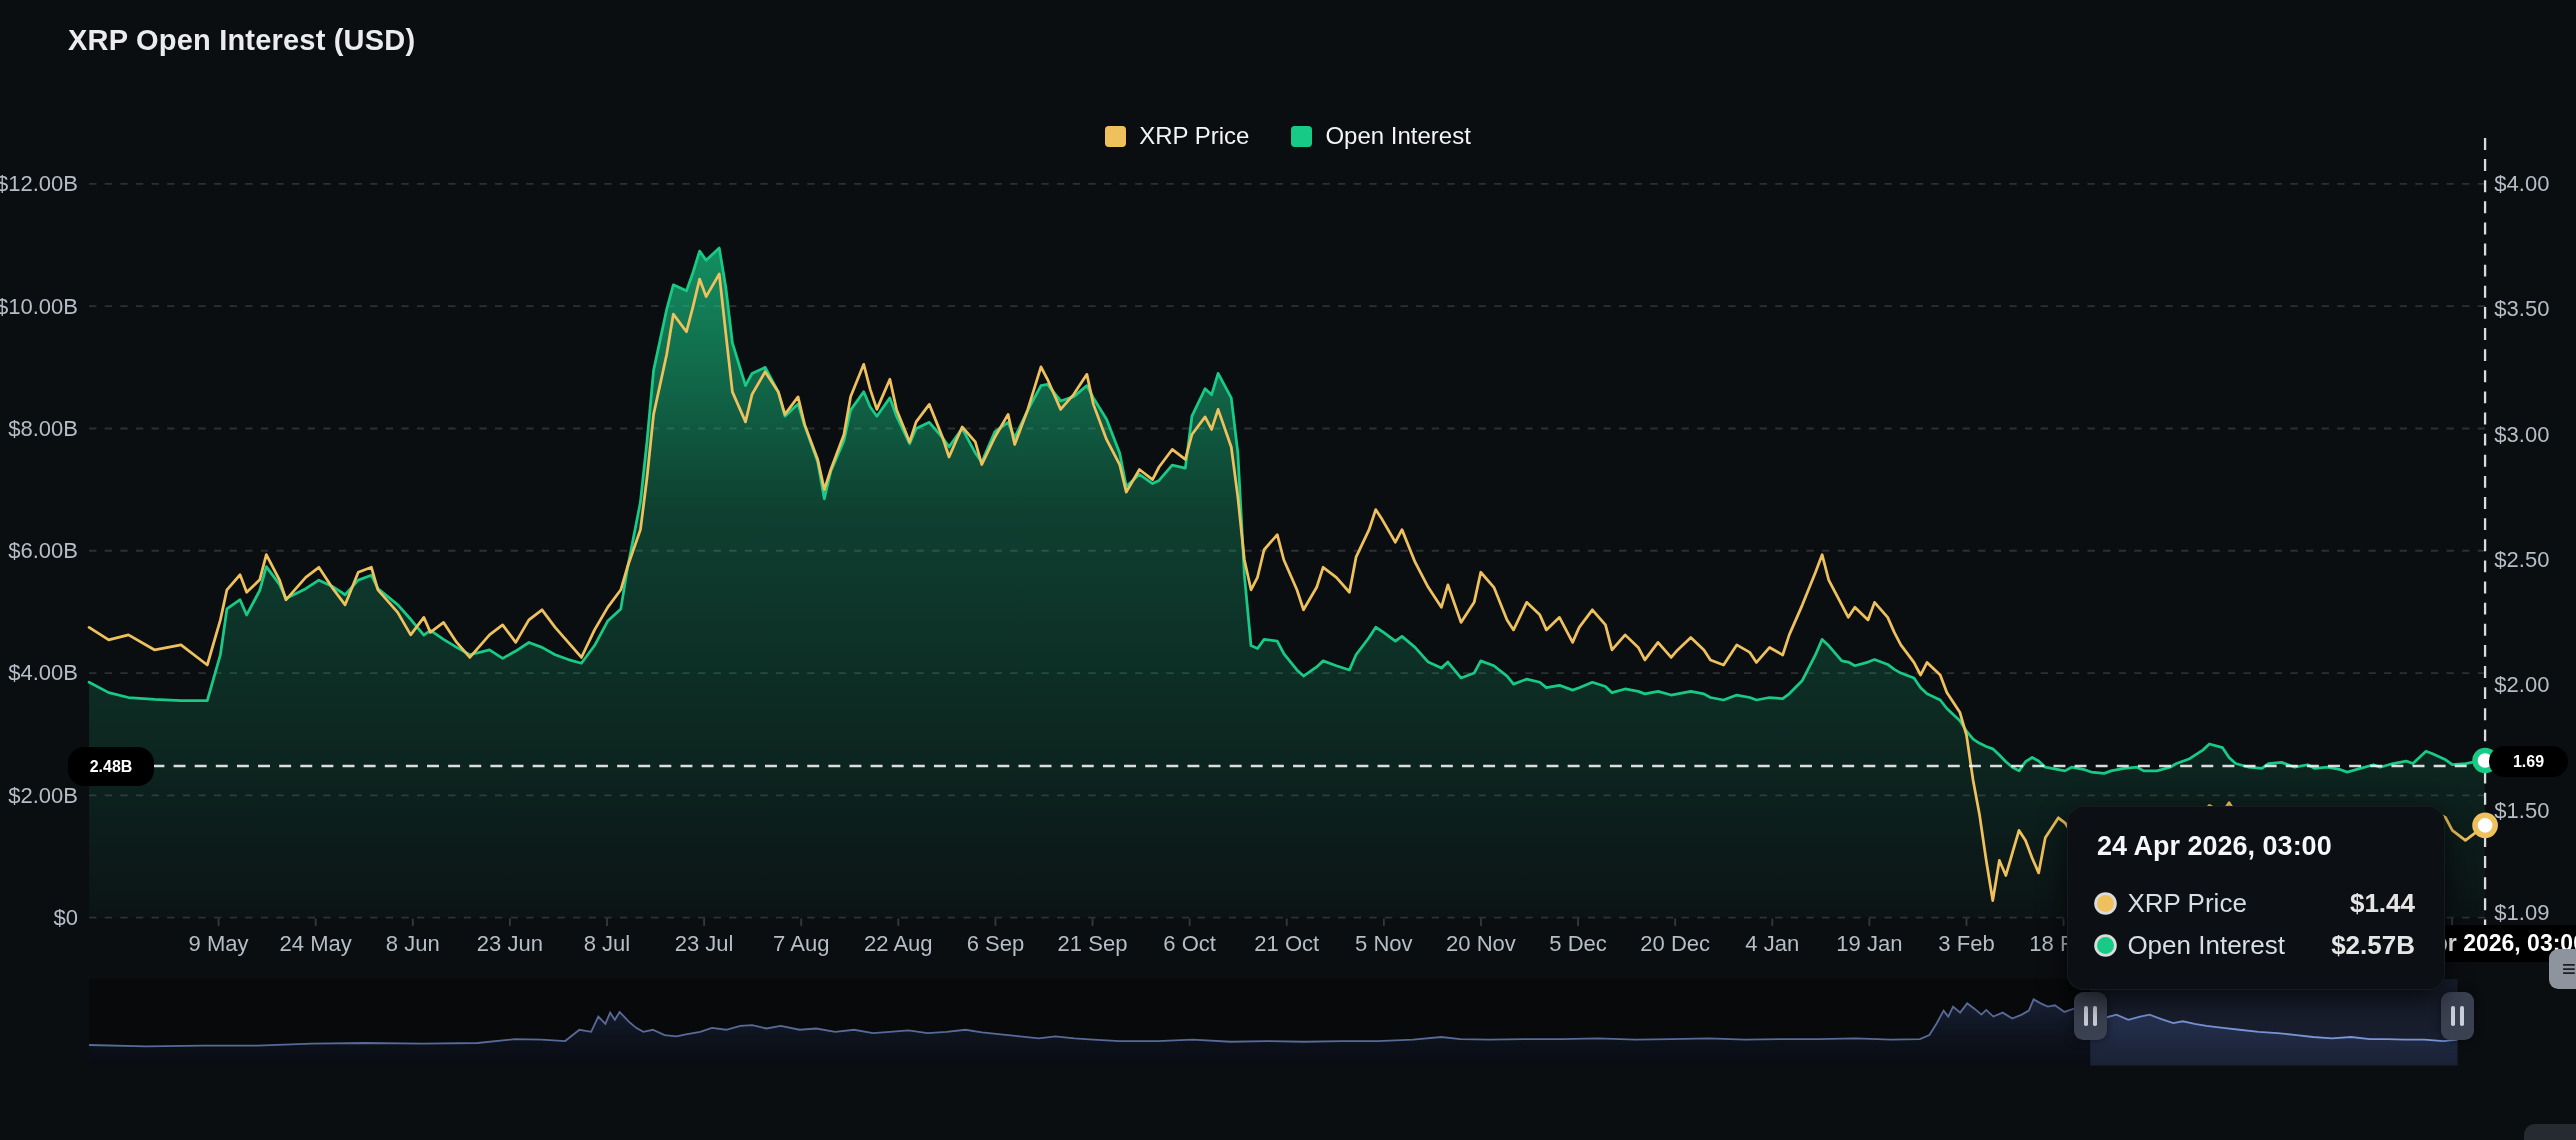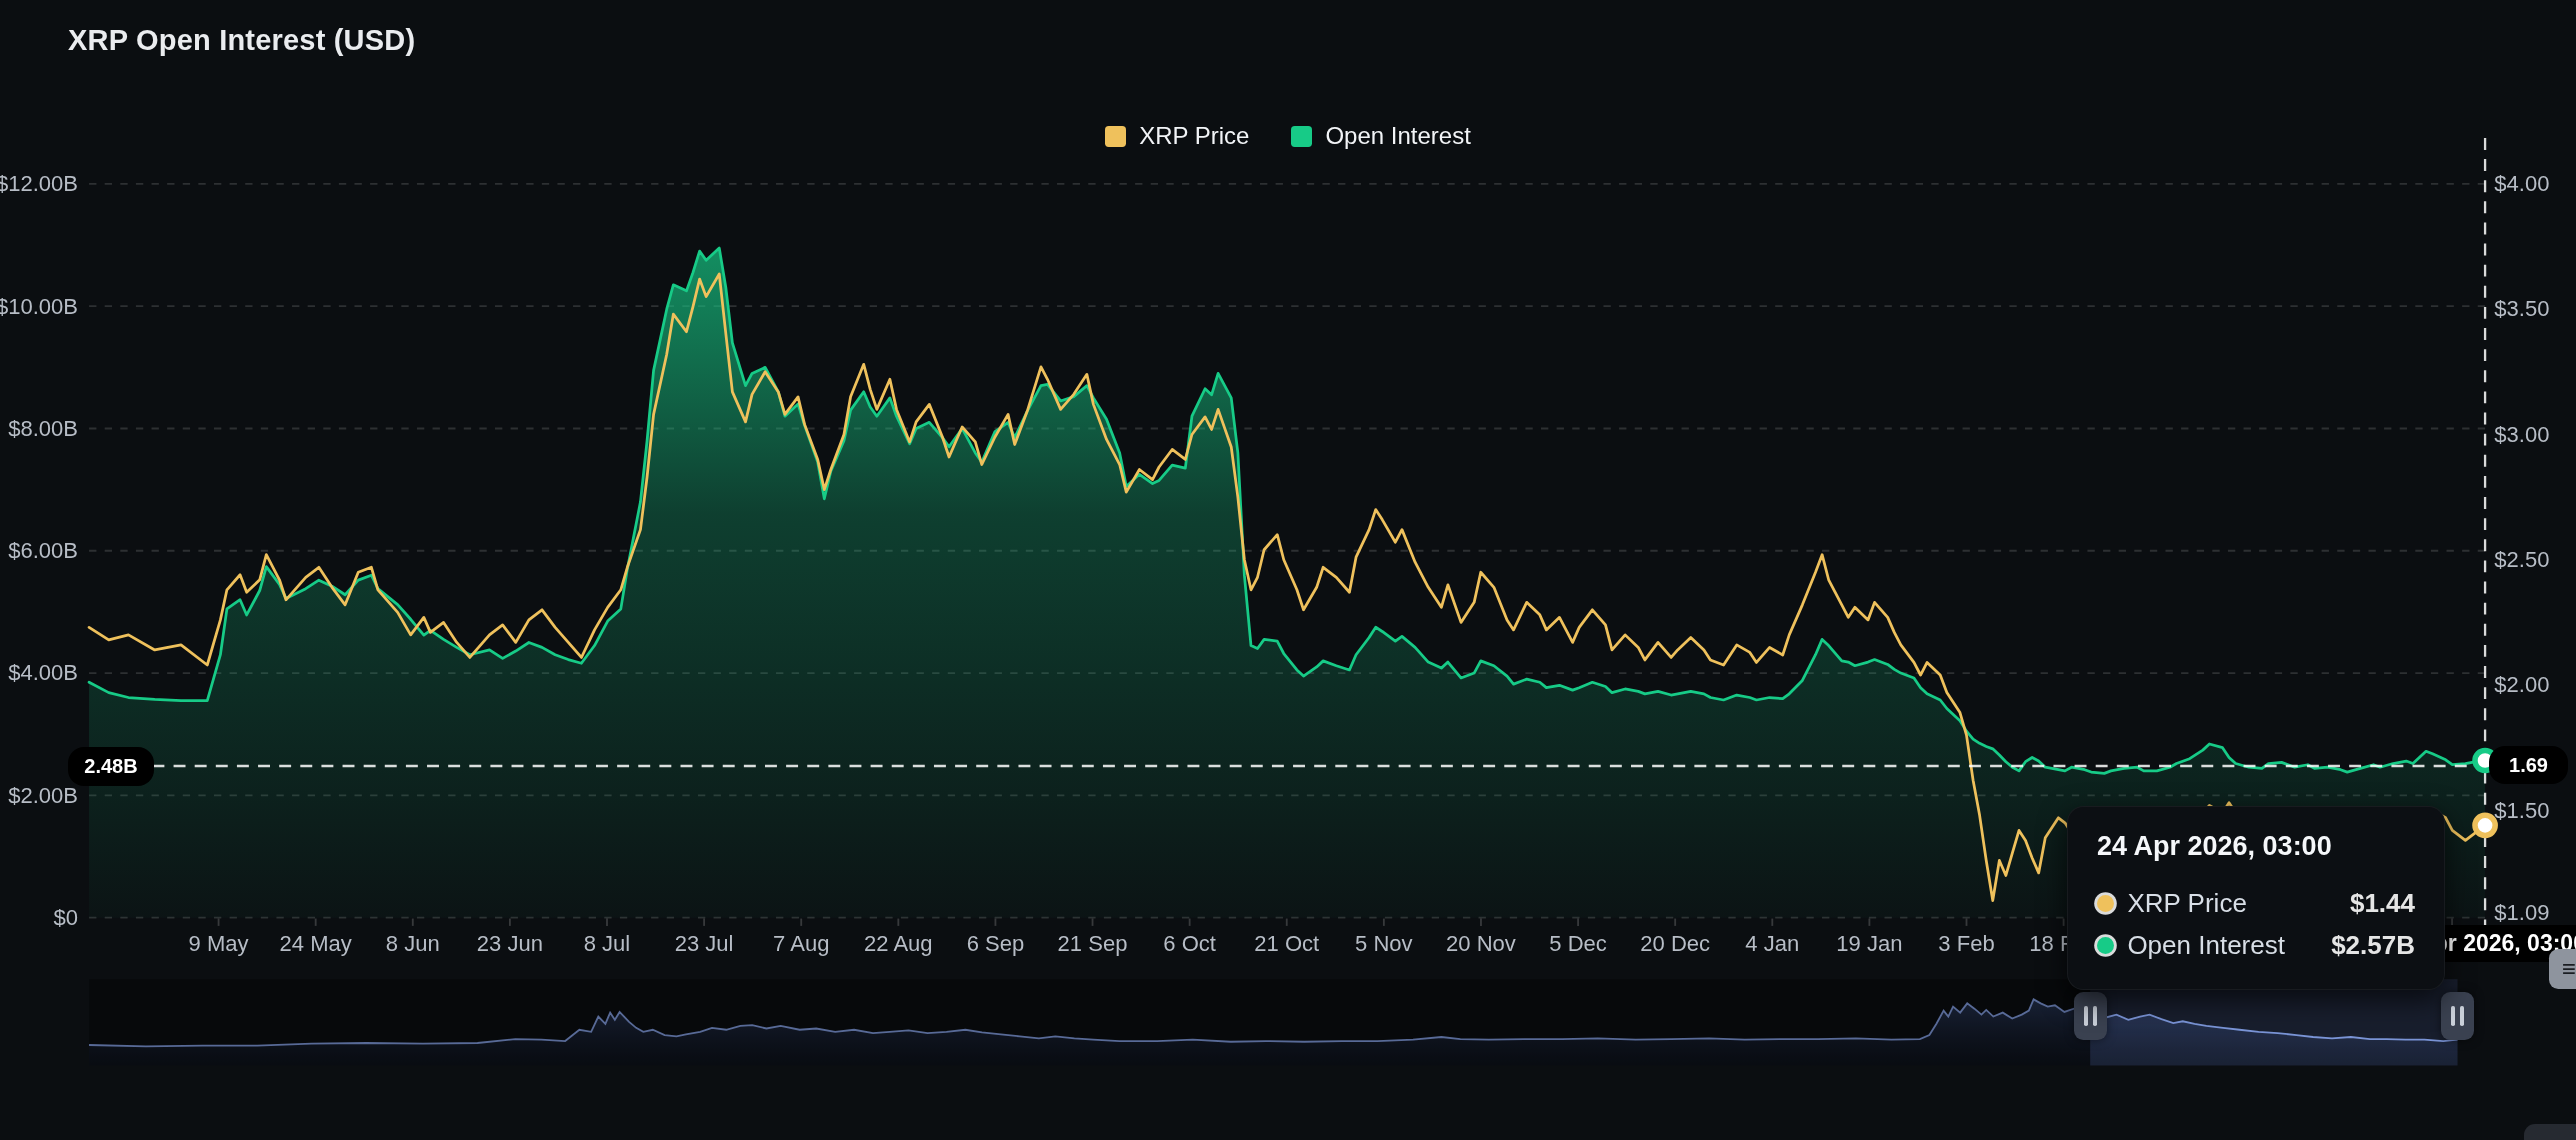--- a/index.html
+++ b/index.html
@@ -20,24 +20,24 @@
   .legend-swatch{width:21px;height:21px;border-radius:3.7px;}
   .legend-label{font-size:24px;color:#F2F4F7;}
   
   svg#chart{position:absolute;left:0;top:0;}
   svg text{font-family:"Liberation Sans",sans-serif;}
   .axis-text{fill:#B7BDC6;font-size:24px;}
   
   .xhair-box{
     position:absolute;background:#000;border-radius:16px;
     display:flex;align-items:center;justify-content:center;
-    font-weight:700;color:#FFF;font-size:20px;z-index:4;
+    font-weight:700;color:#FFF;font-size:16px;z-index:4;
   }
   #xhair-left{left:68px;top:747px;width:86px;height:39px;}
-  #xhair-right{left:2489px;top:746px;width:79px;height:38px;}
+  #xhair-right{left:2489px;top:746px;width:79px;height:31px;}
   #xhair-date{left:2375px;top:925px;width:222px;height:37px;border-radius:5.5px;font-size:23px;white-space:nowrap;}
   
   #tooltip{
     position:absolute;left:2067px;top:806px;width:378px;height:184px;
     background:#0C0F13;border:0.9px solid rgba(255,255,255,0.05);
     border-radius:16.5px;box-shadow:0 9.2px 27.6px rgba(0,0,0,0.65);
     z-index:5;box-sizing:border-box;padding:24px 29px 22px 29px;
   }
   #tooltip .tt-title{font-size:27px;font-weight:700;color:#F5F7FA;margin-bottom:26px;}
   .tt-row{display:flex;align-items:center;margin-top:11px;font-size:26px;}

